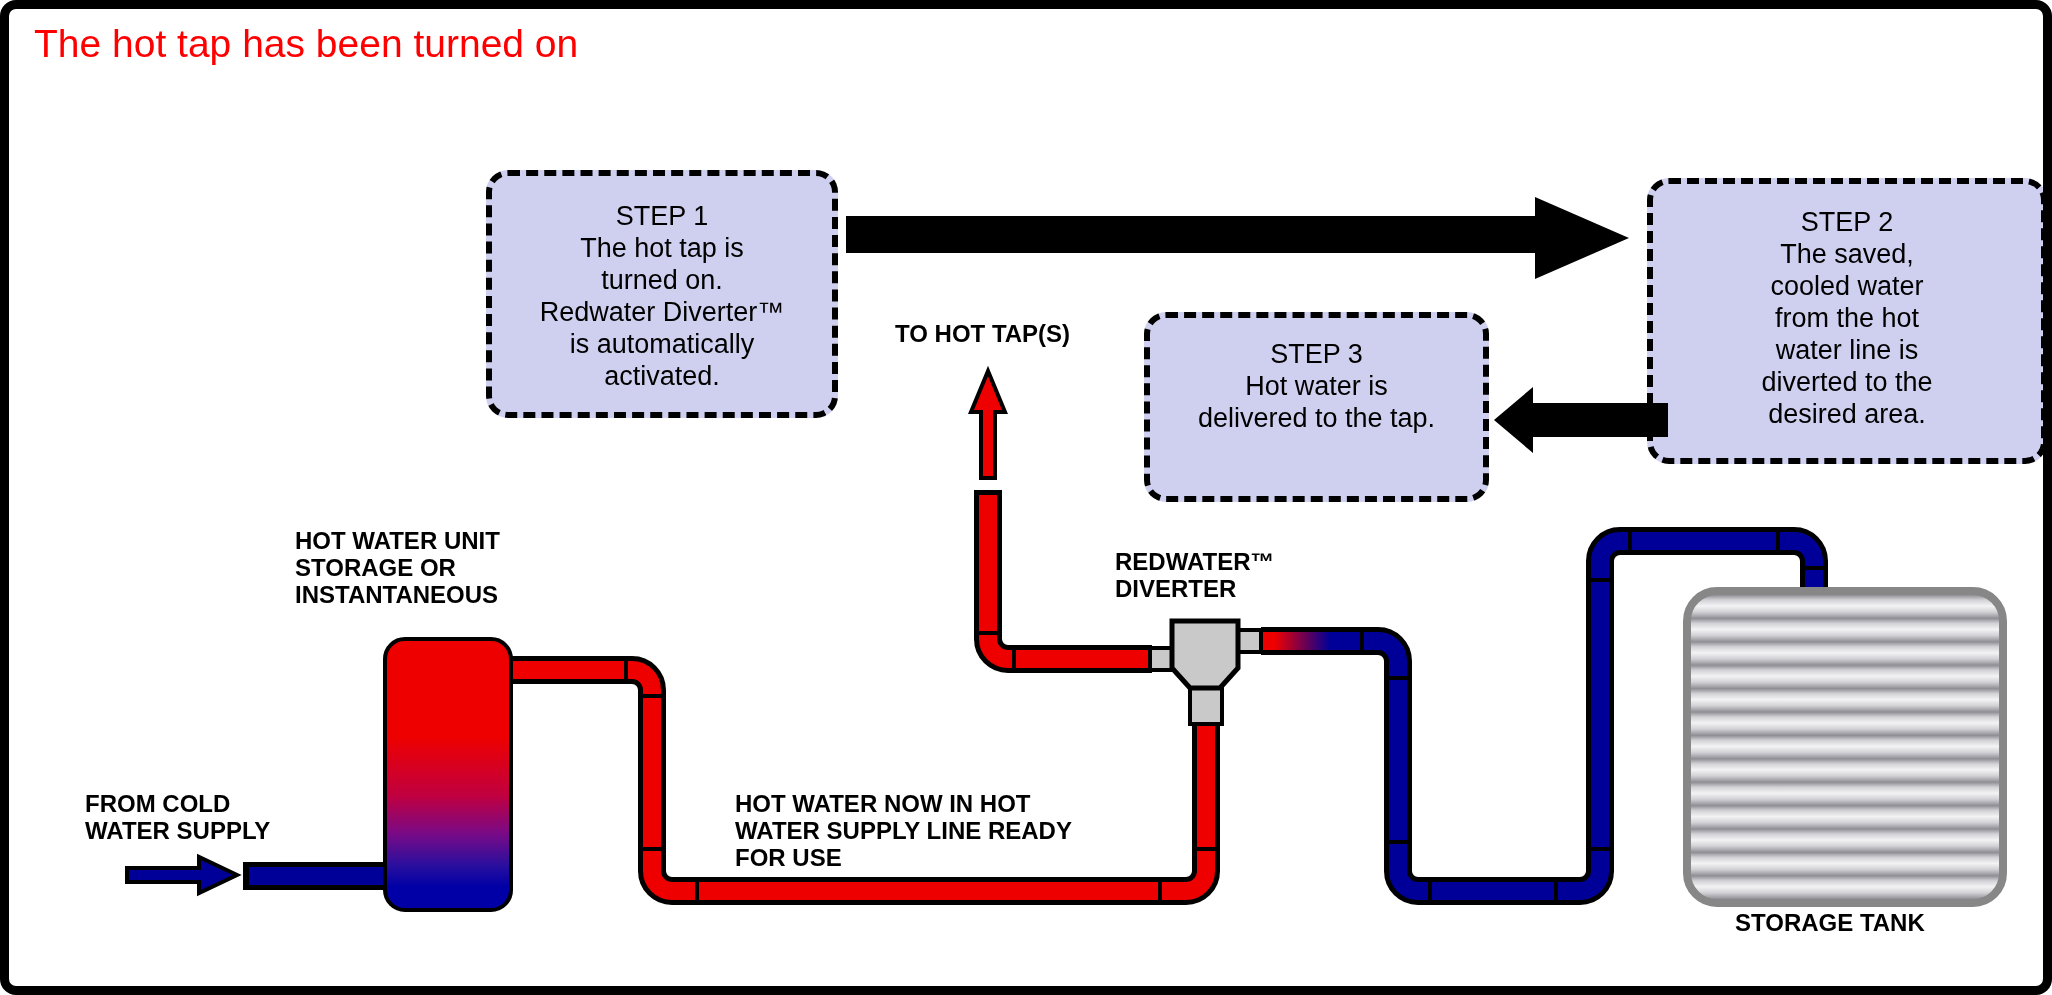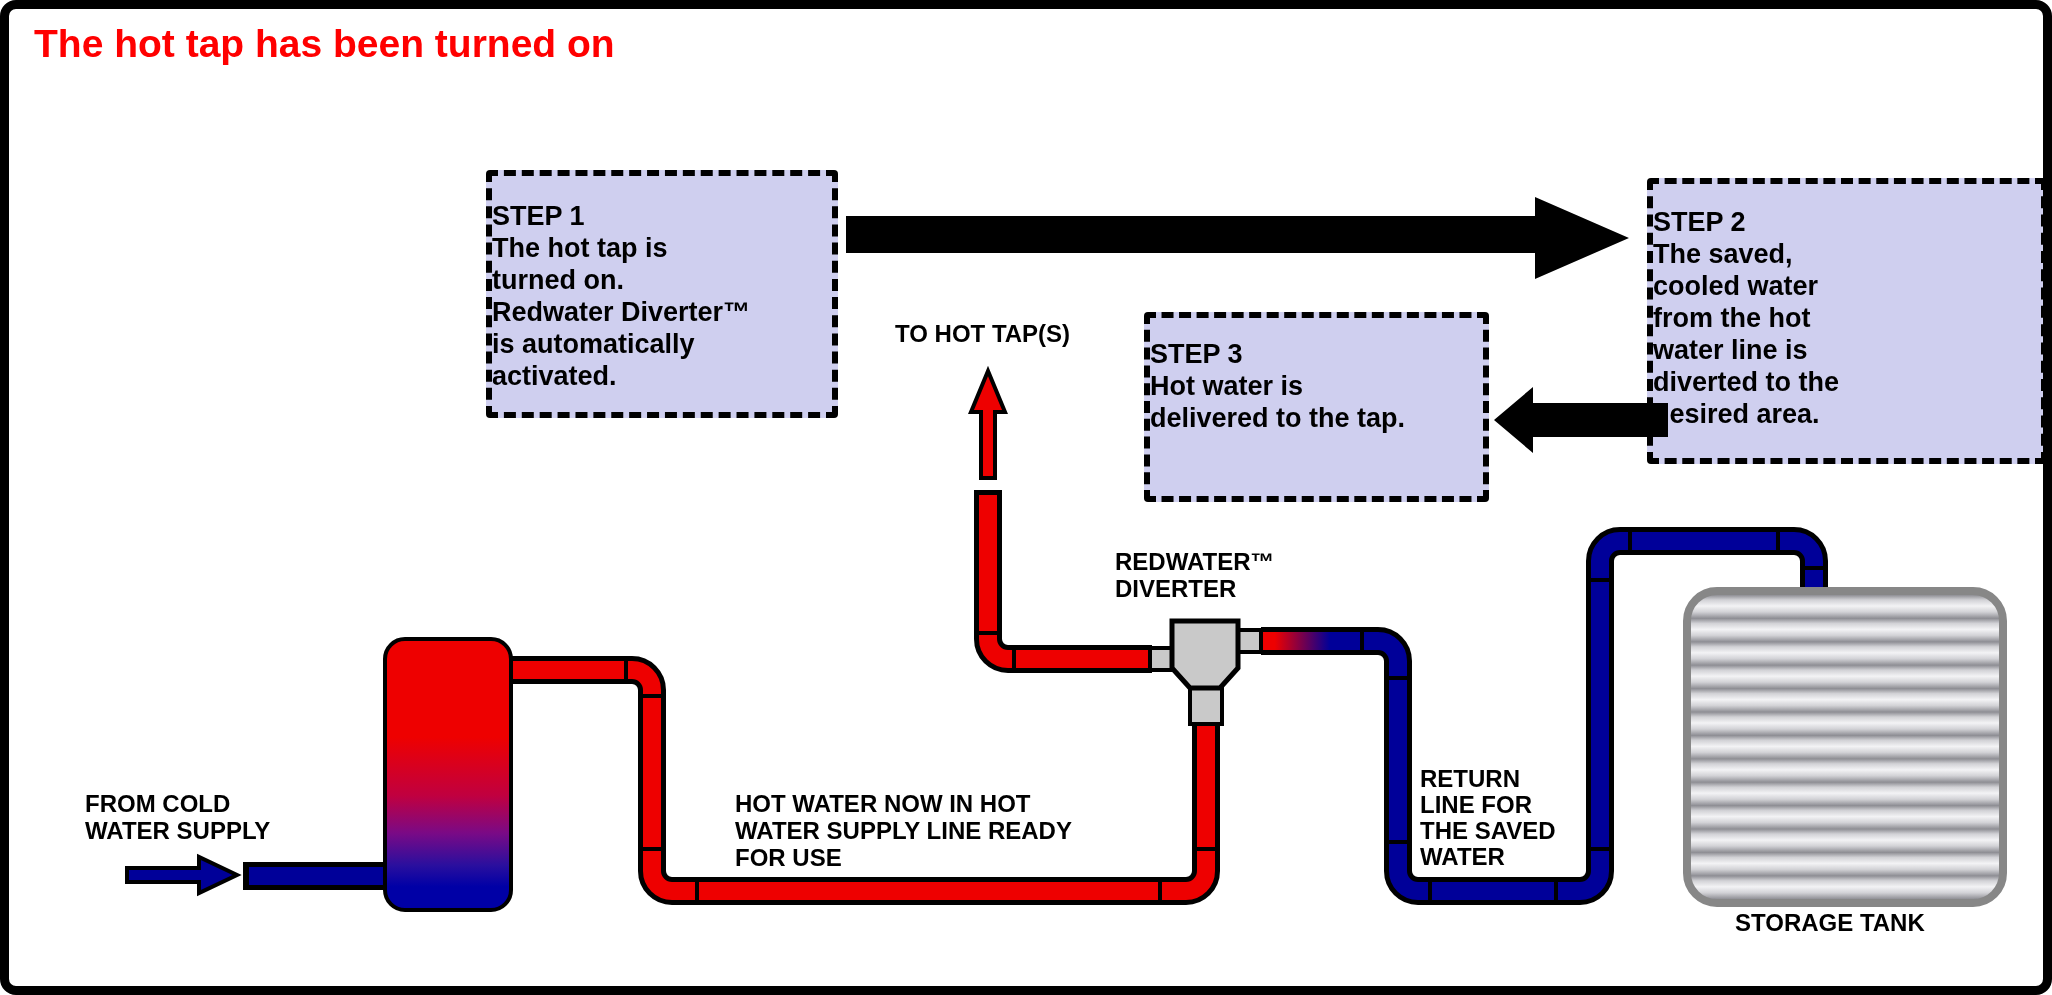--- a/index.html
+++ b/index.html
@@ -8,27 +8,27 @@
     font-family:"Liberation Sans", sans-serif; overflow:hidden;
   }
   .frame {
     position:absolute; inset:0; border:9px solid #000; border-radius:16px;
     pointer-events:none; z-index:50;
   }
   .abs { position:absolute; }
   .prelines { white-space:pre-line; }
   #title {
     left:34px; top:22px; width:760px;
-    color:var(--title-red,#ff0000); font-size:39px; font-weight:bold; z-index:10;
+    color:var(--title-red,#ff0000); font-size:39px; font-weight:normal; z-index:10;
   }
   .stepbox {
     background:var(--box-fill,#cfcfef);
-    border:6px dashed #000; border-radius:4px;
-    color:#000; font-weight:bold; font-size:27px; line-height:32px;
-    text-align:left; box-sizing:border-box; z-index:20;
+    border:6px dashed #000; border-radius:22px;
+    color:#000; font-weight:normal; font-size:27px; line-height:32px;
+    text-align:center; box-sizing:border-box; z-index:20;
   }
   #step1 { left:486px; top:170px; width:352px; height:248px; padding-top:24px; }
   #step2 { left:1647px; top:178px; width:400px; height:286px; padding-top:22px; }
   #step3 { left:1125px; top:312px; width:345px; height:190px; padding-top:20px;margin-left:19px; }
   .diaglabel {
     color:#000; font-weight:bold; font-size:24px; line-height:27px;
     z-index:25;
   }
   #lbl-to-hot-tap     { left:895px;  top:320px; width:200px; }
   #lbl-hot-water-unit { left:295px;  top:527px; width:360px; }
@@ -119,31 +119,29 @@
 cooled water
 from the hot
 water line is
 diverted to the
 desired area.</div>
   <div class="abs stepbox prelines" id="step3">STEP 3
 Hot water is
 delivered to the tap.</div>
 
   <div class="abs diaglabel" id="lbl-to-hot-tap">TO HOT TAP(S)</div>
+  <div class="abs diaglabel prelines" id="lbl-hot-water-unit">HOT WATER UNIT
+STORAGE OR INSTANTANEOUS</div>
   <div class="abs diaglabel prelines" id="lbl-from-cold">FROM COLD
 WATER SUPPLY</div>
   <div class="abs diaglabel prelines" id="lbl-redwater">REDWATER™
 DIVERTER</div>
   <div class="abs diaglabel prelines" id="lbl-hot-water-now">HOT WATER NOW IN HOT
 WATER SUPPLY LINE READY
 FOR USE</div>
-  <div class="abs diaglabel prelines" id="lbl-return-line">RETURN
-LINE FOR
-THE SAVED
-WATER</div>
   <div class="abs diaglabel" id="lbl-storage-tank">STORAGE TANK</div>
 
   <svg class="layer-top" width="2052" height="995" viewBox="0 0 2052 995">
     <polygon fill="#000" points="846,216 1535,216 1535,197 1629,238 1535,279 1535,253 846,253"></polygon>
     <polygon fill="#000" points="1668,403 1533,403 1533,387 1494,420 1533,453 1533,437 1668,437"></polygon>
   </svg>
 
   <div class="frame"></div>
 </div>
 

